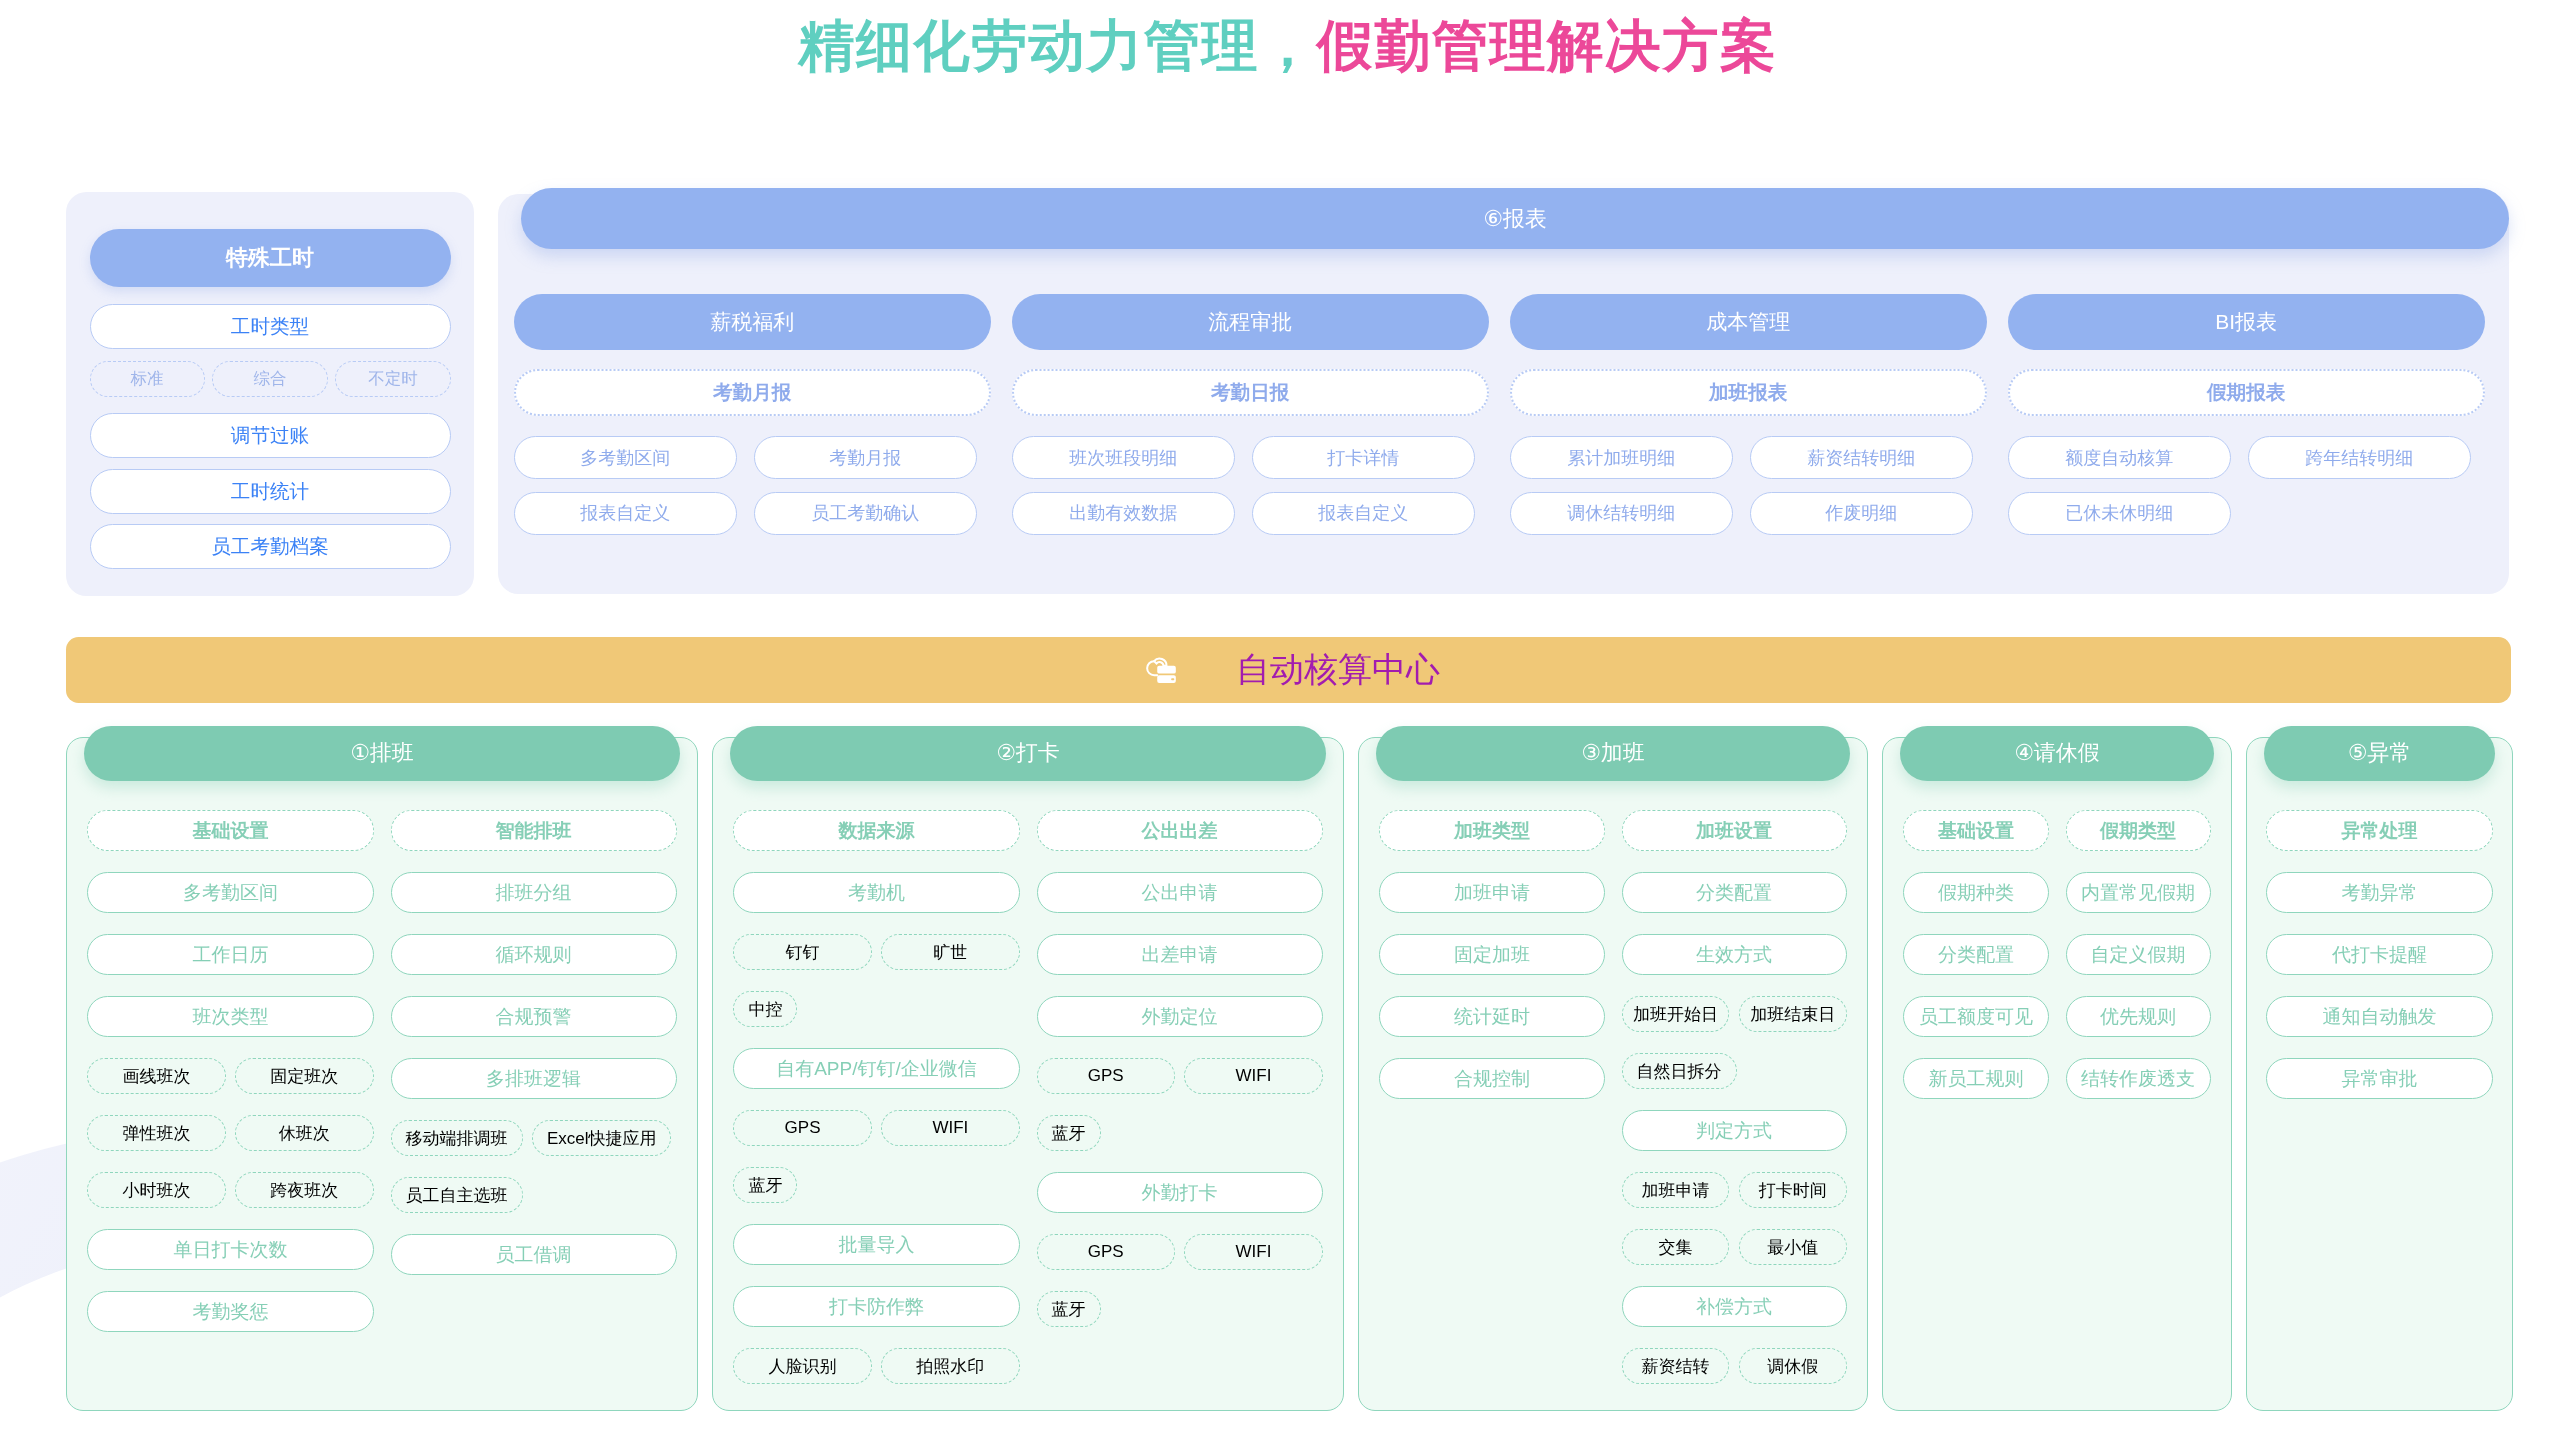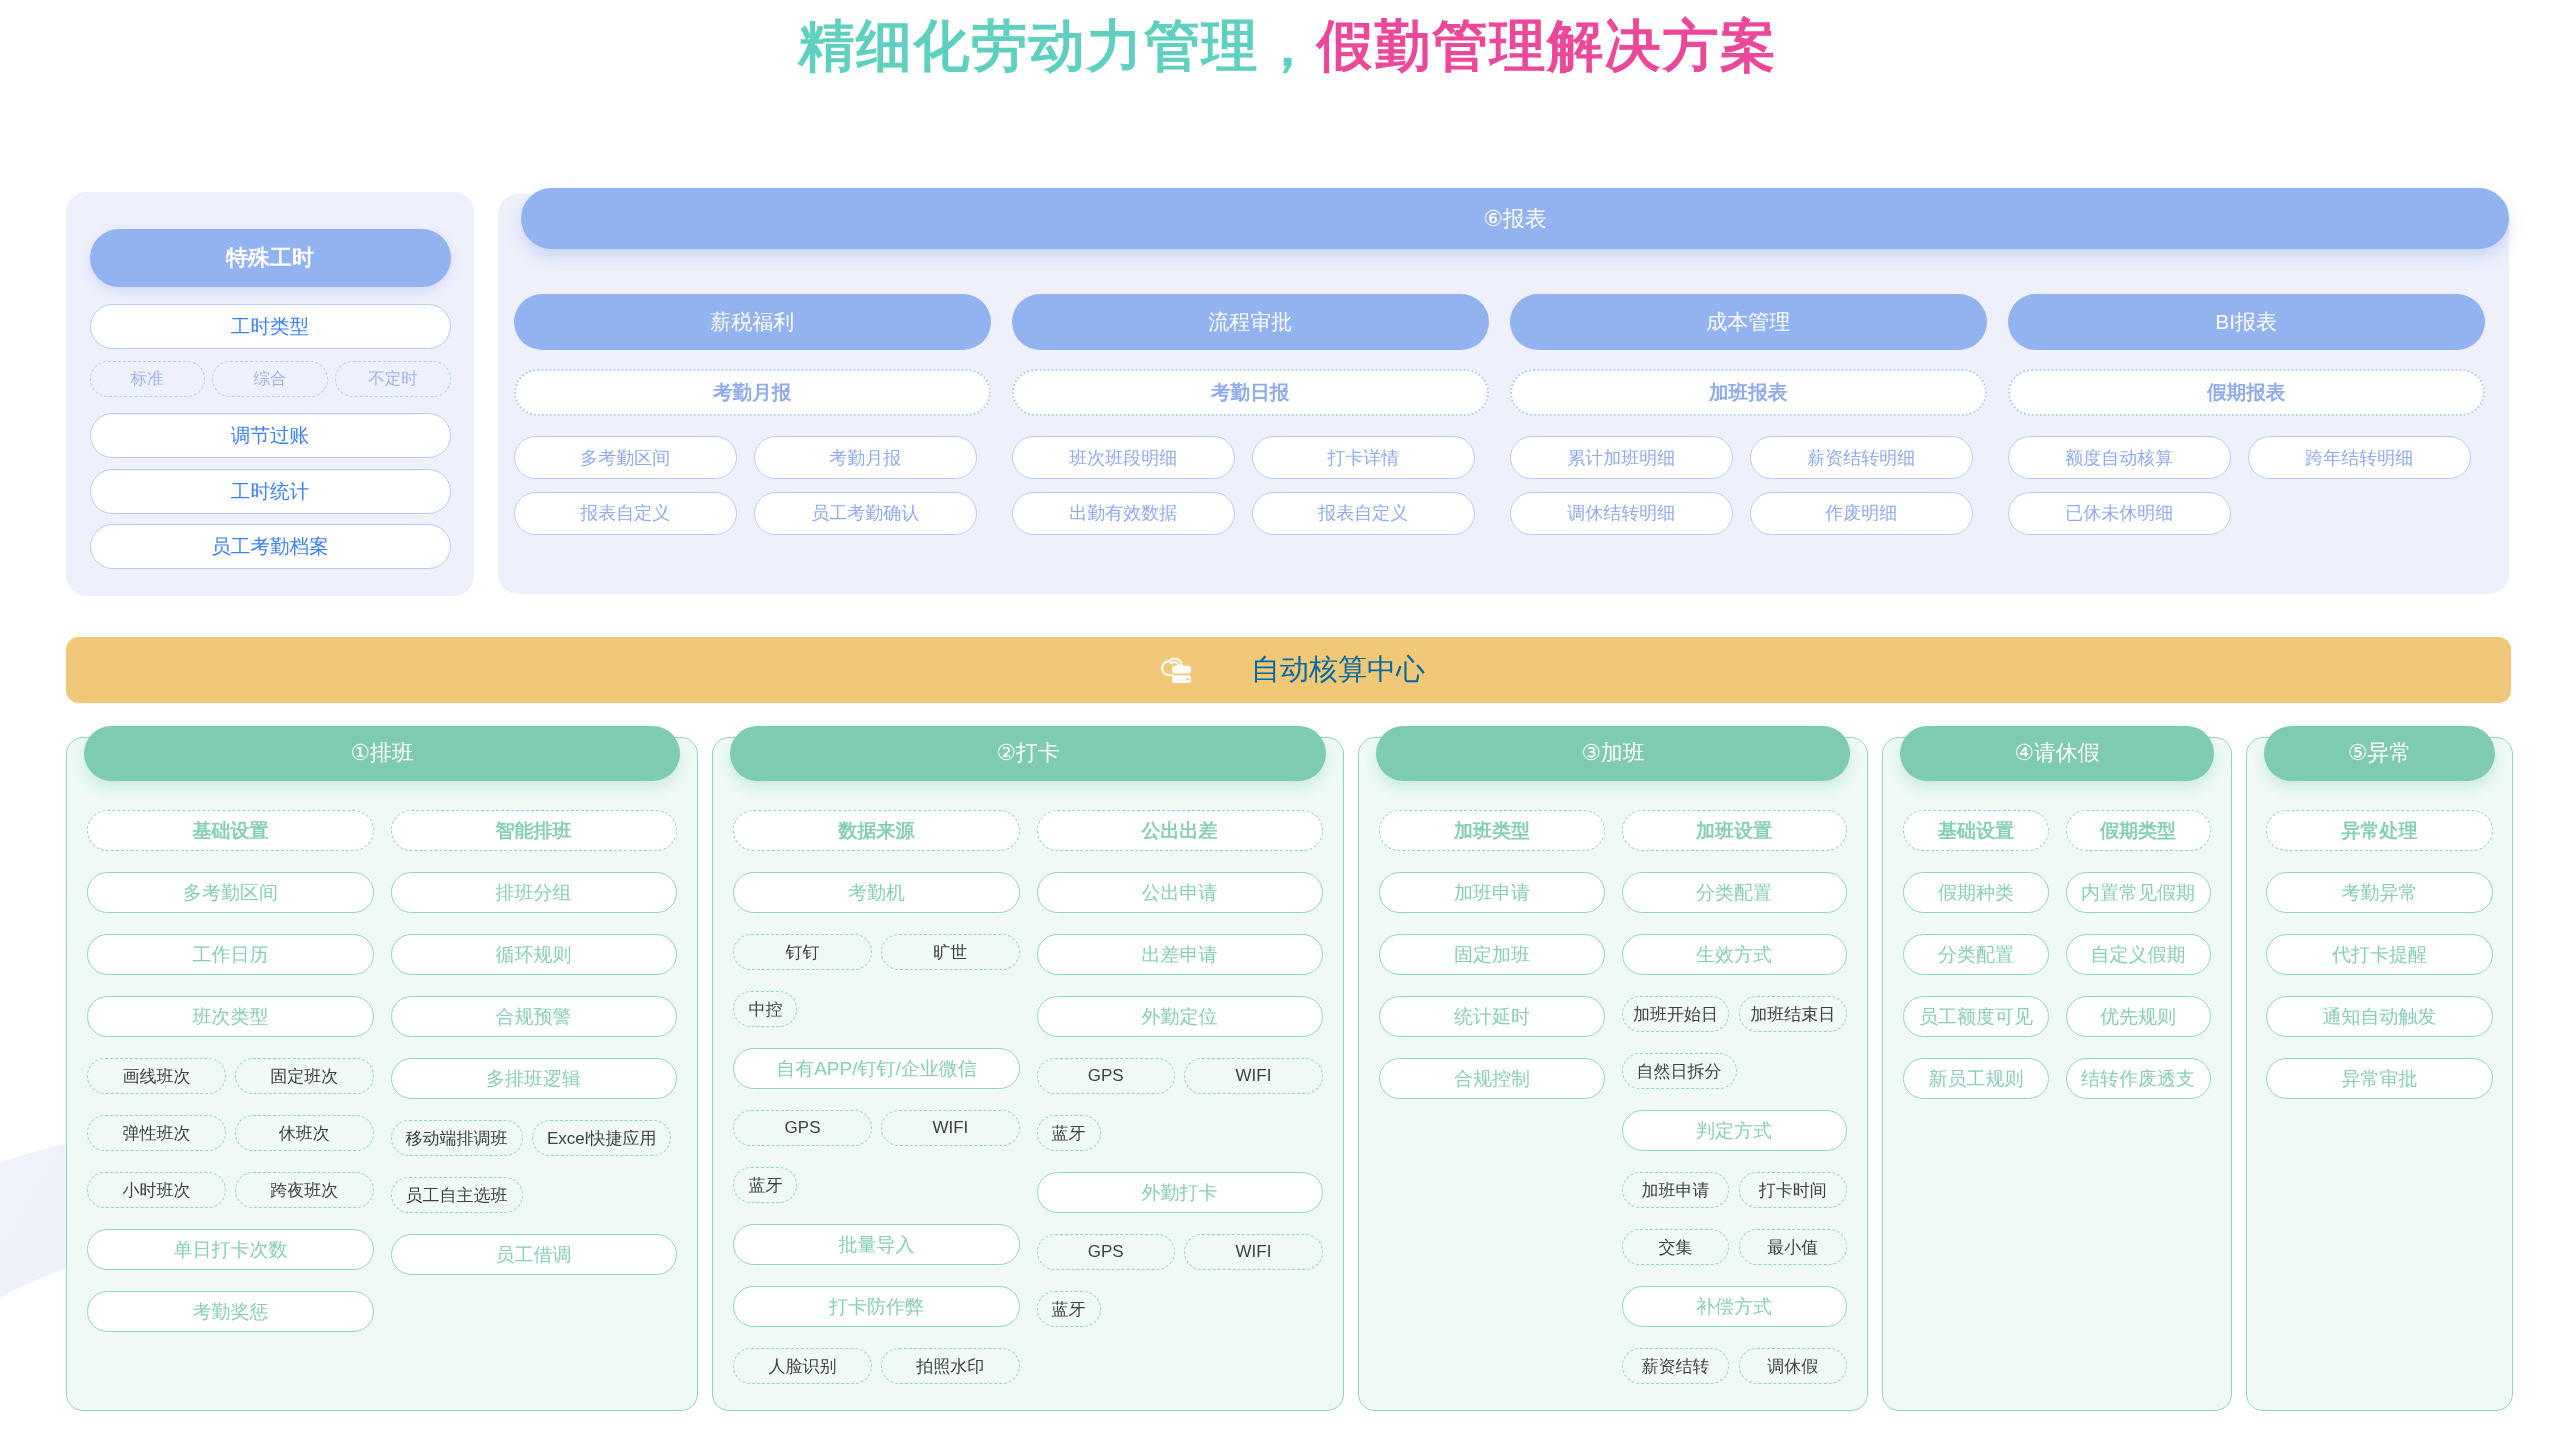--- a/index.html
+++ b/index.html
@@ -109,21 +109,21 @@
   }
 
   
   .calc-banner {
     position: absolute; left: 66px; top: 637px;
     width: 2445px; height: 66px;
     background: #f0c877; border-radius: 12.5px;
     display: flex; align-items: center; justify-content: center; gap: 17px;
     z-index: 3;
   }
-  .calc-banner .label { color: #0369a1; font-size: 29px; margin-left: 40px; }
+  .calc-banner .label { color: #a21caf; font-size: 34px; margin-left: 40px; }
   .cloud-icon { width: 42px; height: 31px; display:block; }
 
   
   .modules {
     position: absolute; left: 66px; top: 737px;
     width: 2447px; height: 674px;
     display: flex; gap: 14px; z-index: 3;
   }
   .module {
     position: relative;
@@ -151,21 +151,21 @@
 
   .chip {
     height: 41px; background: #fff; border: 1.6px solid #8fd6bd; border-radius: 20.4px;
     color: #86cfb6; font-size: 19px;
     display: flex; align-items: center; justify-content: center;
     white-space: nowrap;
   }
   .chip.bold { font-weight: bold; border-style: dashed; }
   .chip.dashed {
     border-style: dashed; background: transparent; height: 36px;
-    font-size: 17px; color: #404040; border-width: 1.6px; border-radius: 18px;
+    font-size: 17px; color: #000000; border-width: 1.6px; border-radius: 18px;
   }
   .chip.small { font-size: 19px; }
   .pairrow { display: flex; gap: 9.4px; }
   .pairrow > .chip { flex: 1; }
   .pairrow.left > .chip { flex: 0 0 auto; padding: 0 14px; }
 </style>
 </head>
 <body>
 
 <div class="page">

